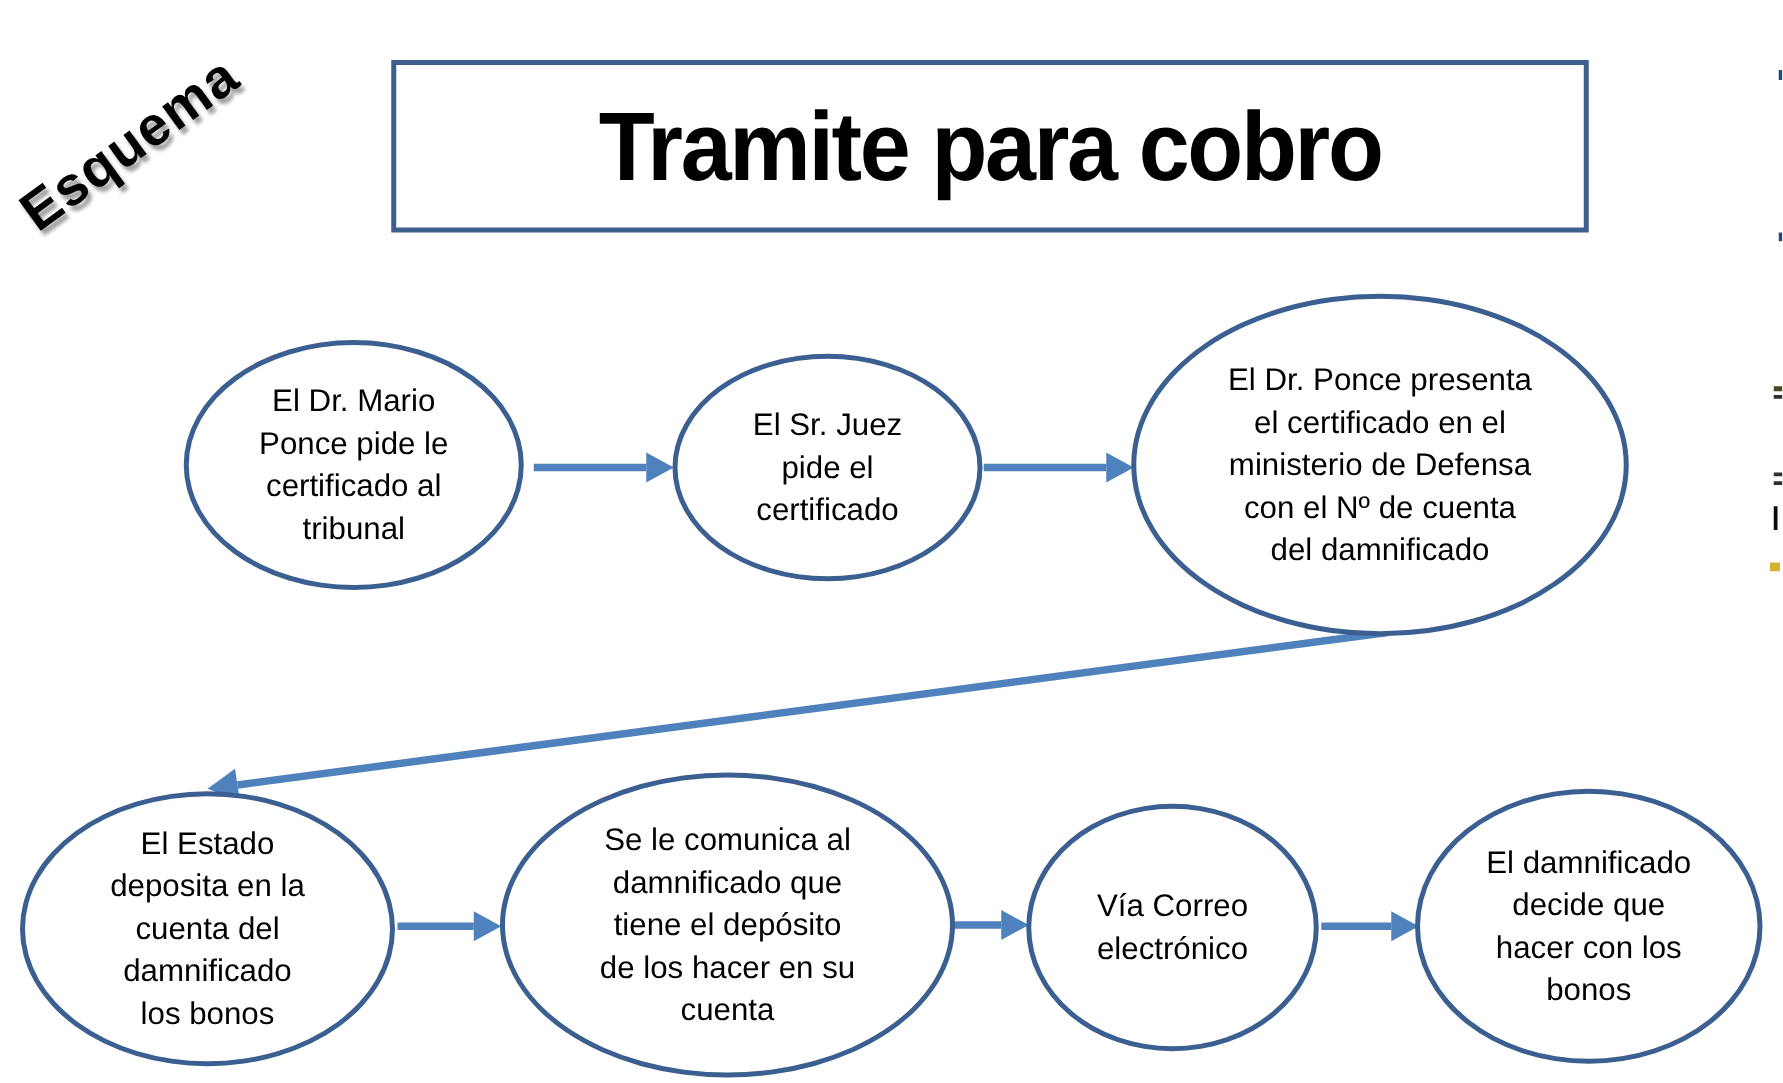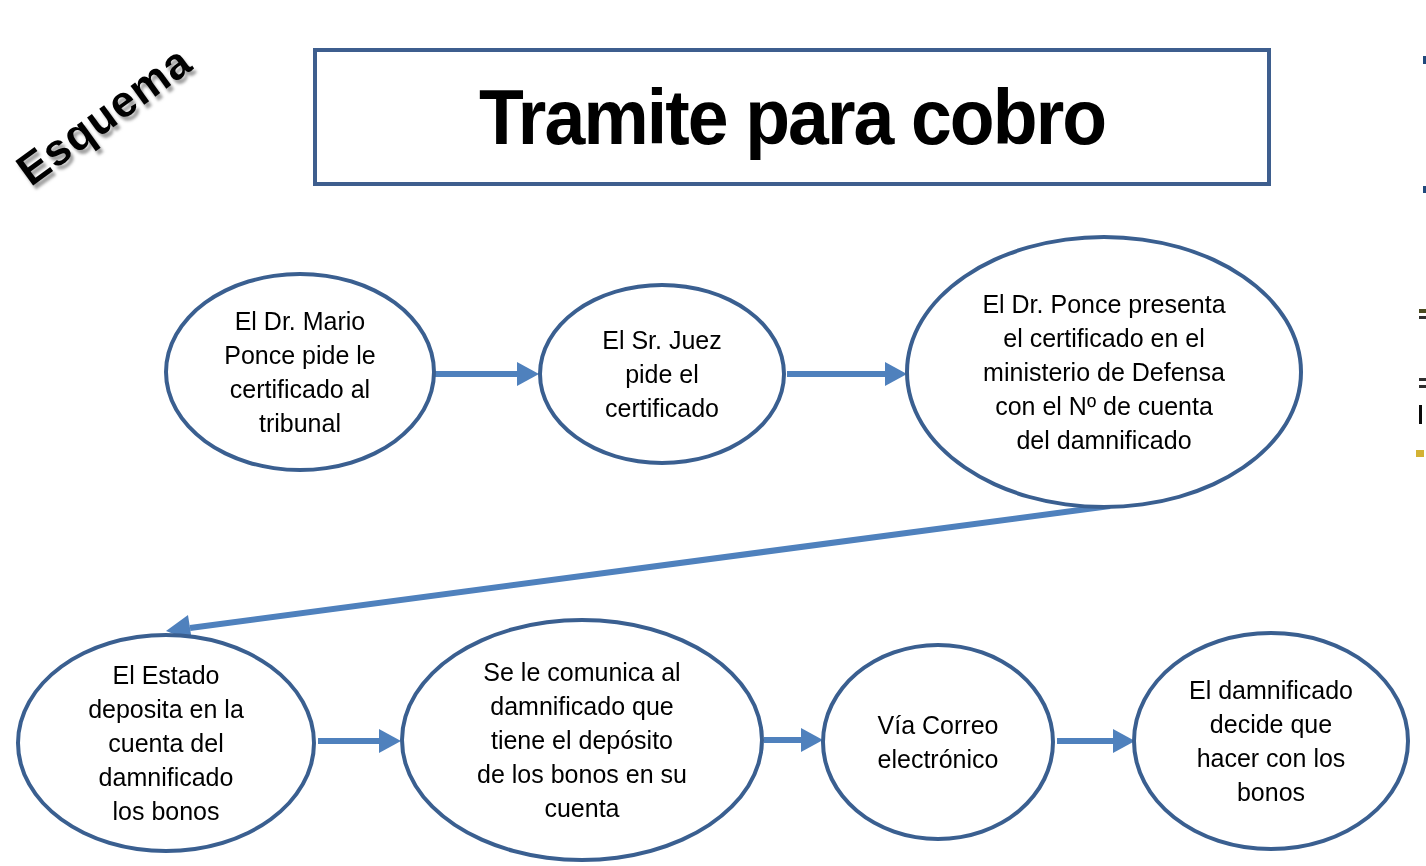--- a/index.html
+++ b/index.html
@@ -49,21 +49,21 @@
     display:flex;align-items:center;justify-content:center;
     text-align:center;
     box-sizing:border-box;
   }
   .node-label{
     white-space:pre-line;
     font-size:25px;
     line-height:34px;
     color:#000;
   }
-  #n1{left:164px;top:272px;width:272px;height:200px;justify-content:center;}
+  #n1{left:147px;top:272px;width:272px;height:200px;justify-content:center;}
   #n2{left:538px;top:283px;width:248px;height:182px;}
   #n3{left:905px;top:235px;width:398px;height:274px;}
   #n4{left:16px; top:633px;width:300px;height:220px;}
   #n5{left:400px;top:618px;width:364px;height:244px;}
   #n6{left:821px;top:643px;width:234px;height:198px;}
   #n7{left:1132px;top:631px;width:278px;height:220px;}
   
   #arrows{
     position:absolute;left:0;top:0;width:1426px;height:866px;
     pointer-events:none;
@@ -139,21 +139,21 @@
     <span class="node-label">El Dr. Ponce presenta
 el certificado en el
 ministerio de Defensa
 con el Nº de cuenta
 del damnificado</span>
   </div>
   <div id="n5" class="node">
     <span class="node-label">Se le comunica al
 damnificado que
 tiene el depósito
-de los bonos en su
+de los hacer en su
 cuenta</span>
   </div>
   <div id="n7" class="node">
     <span class="node-label">El damnificado
 decide que
 hacer con los
 bonos</span>
   </div>
   <div id="n6" class="node">
     <span class="node-label">Vía Correo

